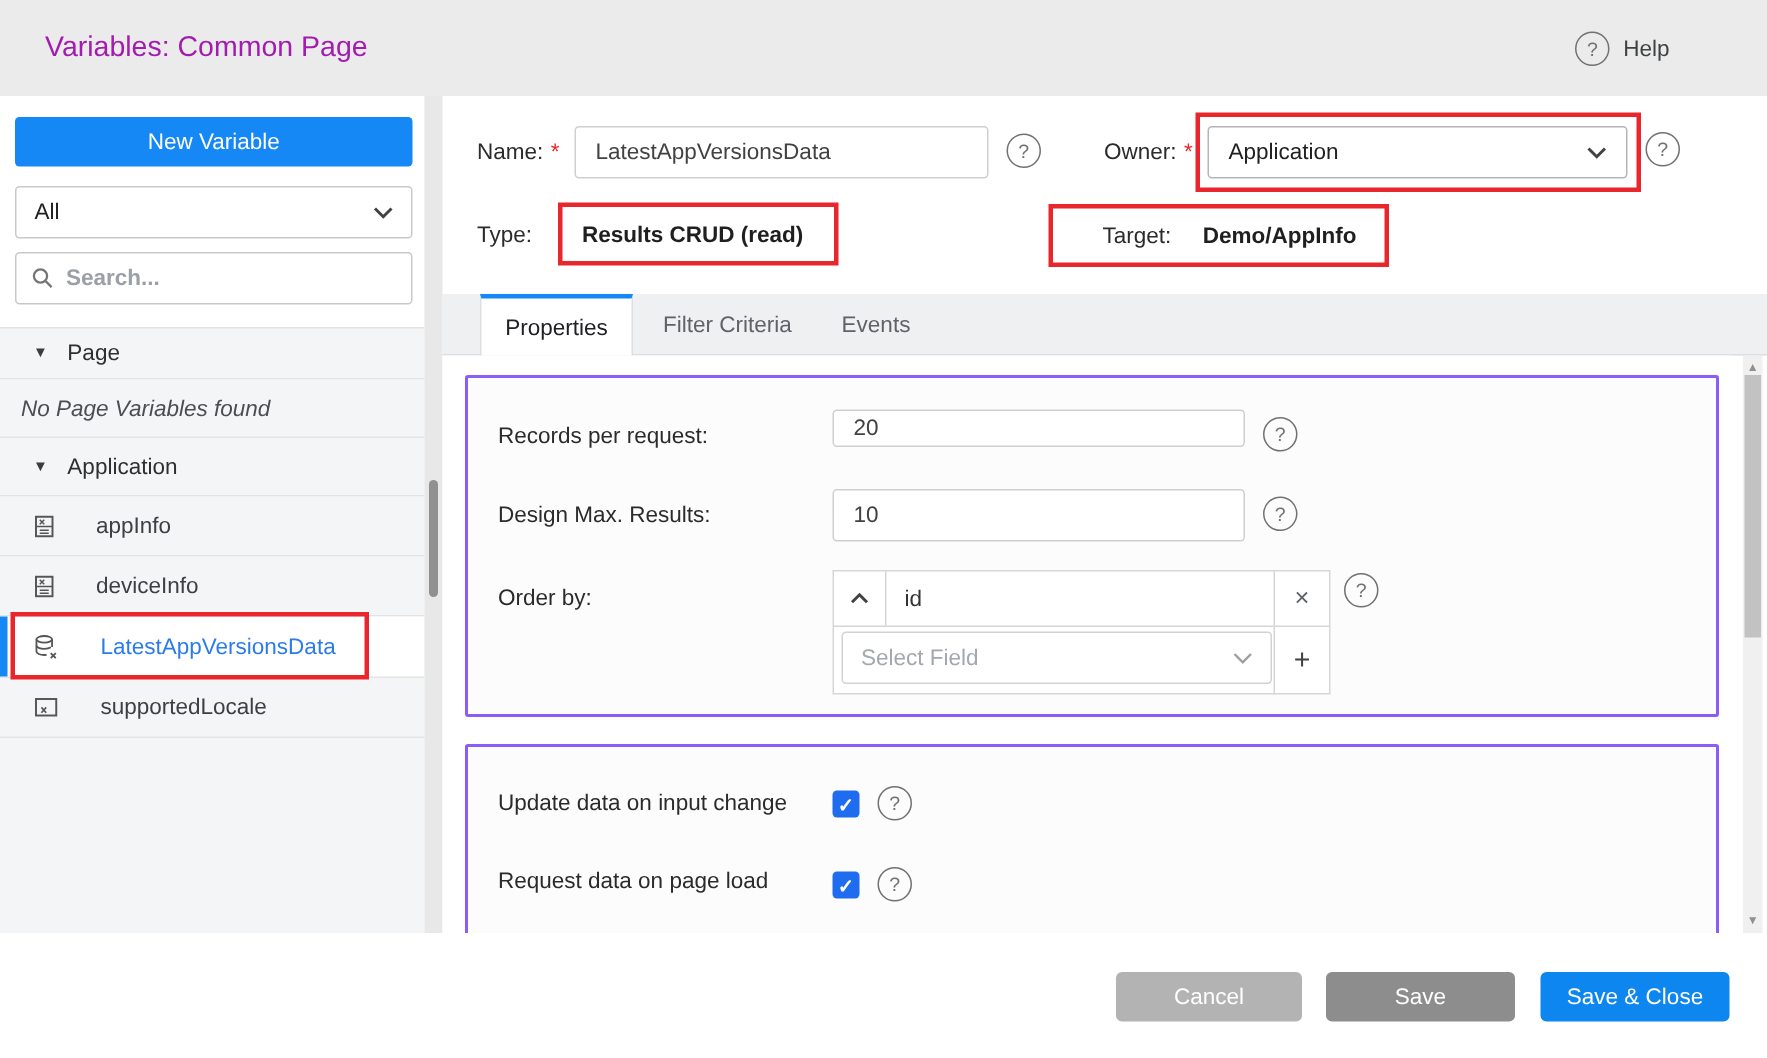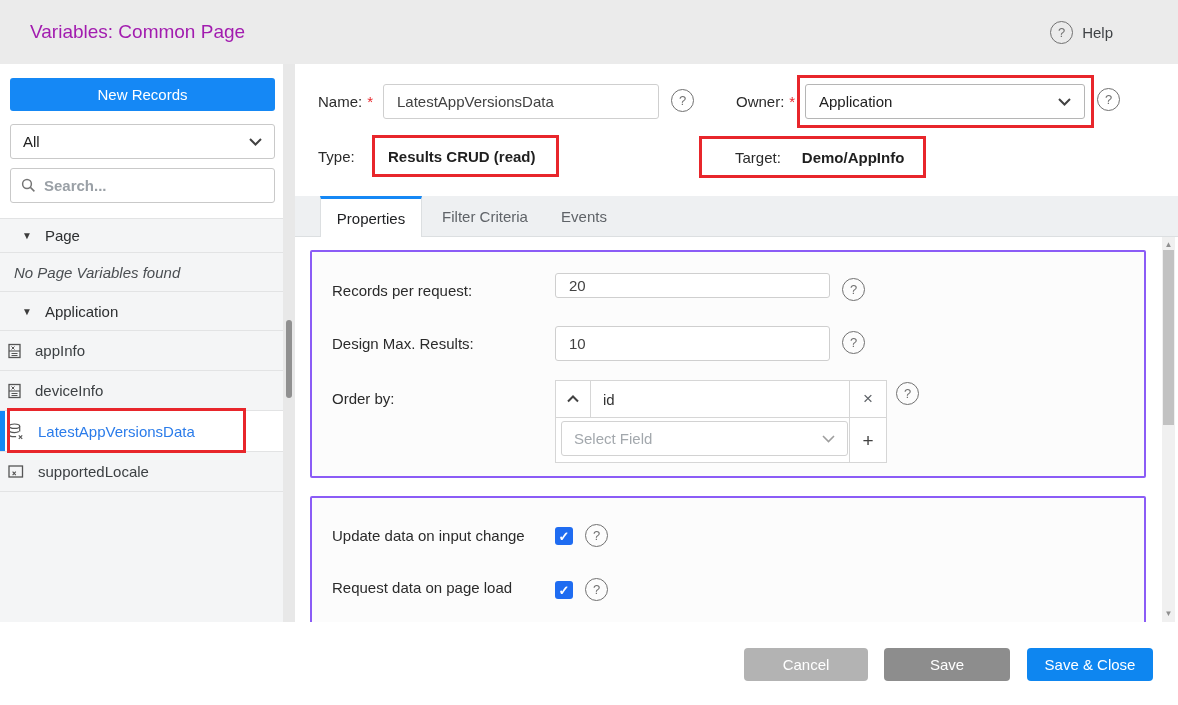--- a/index.html
+++ b/index.html
@@ -35,21 +35,21 @@
     border-radius:3px; display:flex; align-items:center; padding:0 10px; gap:8px; }
   .search-box input { border:none; outline:none; font-size:15px; width:100%; color:#424242;
     font-family:"Liberation Sans",sans-serif; background:transparent;font-weight:bold; }
   .search-box input::placeholder { color:#9aa0a6; }
 
   .srow { left:0; width:283px; background:#f4f5f6; border-bottom:1px solid #e2e3e4;
     display:flex; align-items:center; font-size:15px; }
   .section-head { gap:13px; padding-left:22px; color:#2d2f31; cursor:pointer; }
   .tri { font-size:10px; color:#3c3c3c; }
   .empty-row { padding-left:14px; font-style:italic; color:#4a4e52; }
-  .item-row { gap:14px; padding-left:8px; color:#3c4043; cursor:pointer; }
+  .item-row { gap:28px; padding-left:23px; color:#3c4043; cursor:pointer; }
   .item-selected { background:#ffffff; color:#2b7cea; }
   .blue-bar { position:absolute; left:0; top:0; width:5px; height:100%; background:#1588f5; }
   .icon16 { flex:0 0 auto; display:flex; }
 
   
   .ann { border:3px solid #e8262b; pointer-events:none; z-index:20; }
 
   
   .midbar { left:283px; top:64px; width:12px; height:558px; background:#e8e8e8; }
   .midthumb { left:286px; top:320px; width:6px; height:78px; background:#909090; border-radius:3px; }
@@ -111,21 +111,21 @@
     <div class="abs title">Variables: Common Page</div>
     <div class="abs help">
       <span class="qcircle">?</span>
       <span class="help-label">Help</span>
     </div>
   </div>
 
   <div class="abs sidebar-bg"></div>
   <div class="abs sidebar-top"></div>
 
-  <button class="abs btn-new">New Records</button>
+  <button class="abs btn-new">New Variable</button>
 
   <div class="abs select-box filter-select">
     <span>All</span>
     <span class="dd-chev">
       <svg width="13" height="8" viewBox="0 0 13 8">
           <path d="M1 1l5.5 5.5L12 1" fill="none" stroke="#424242" stroke-width="2"></path>
         </svg>
     </span>
   </div>
 

